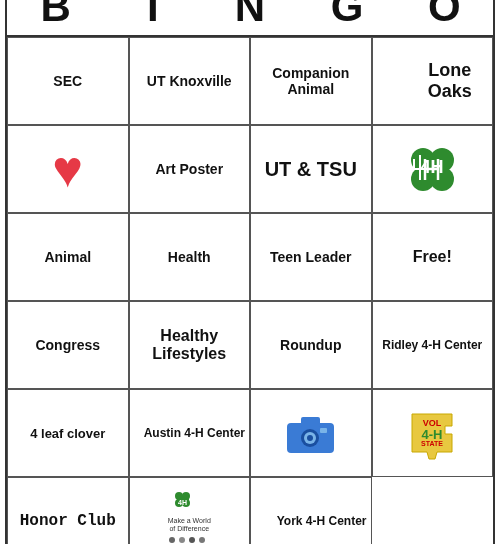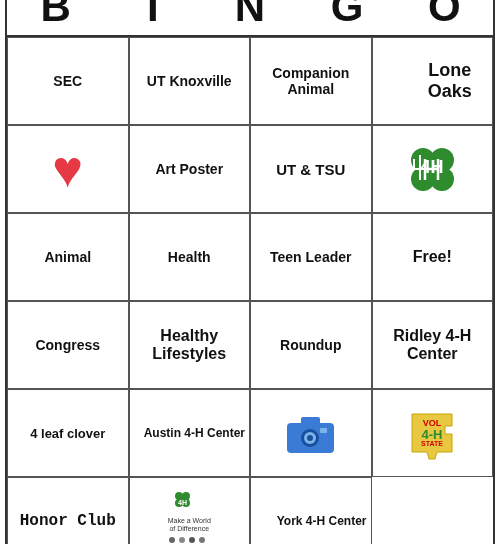--- a/index.html
+++ b/index.html
@@ -84,21 +84,21 @@
     <div class="cell" style="font-size:18px;padding-left:39px;">
       <span>Lone Oaks</span>
     </div>
     <div class="cell">
       <span class="heart-icon">♥</span>
     </div>
 
     <div class="cell">
       <span>Art Poster</span>
     </div>
-    <div class="cell" style="font-size:15px;">
+    <div class="cell" style="font-size:20px;">
       <span>UT &amp; TSU</span>
     </div>
     <div class="cell">
 
       <svg width="65" height="65" viewBox="0 0 65 65" xmlns="http://www.w3.org/2000/svg">
 
         <circle cx="23" cy="23" r="12" fill="#2e8b2e"></circle>
         <circle cx="42" cy="23" r="12" fill="#2e8b2e"></circle>
         <circle cx="23" cy="42" r="12" fill="#2e8b2e"></circle>
         <circle cx="42" cy="42" r="12" fill="#2e8b2e"></circle>
@@ -130,21 +130,21 @@
     <div class="cell">
       <span>Congress</span>
     </div>
     <div class="cell" style="font-size:16px;">
       <span>Healthy Lifestyles</span>
     </div>
 
     <div class="cell">
       <span>Roundup</span>
     </div>
-    <div class="cell" style="font-size:16px;">
+    <div class="cell" style="font-size:12px;">
       <span>Ridley 4-H Center</span>
     </div>
     <div class="cell" style="font-size:13px;">
       <span>4 leaf clover</span>
     </div>
     <div class="cell" style="font-size:12px;align-items:flex-end;">
       <span>Austin 4-H Center</span>
     </div>
     <div class="cell">
 

